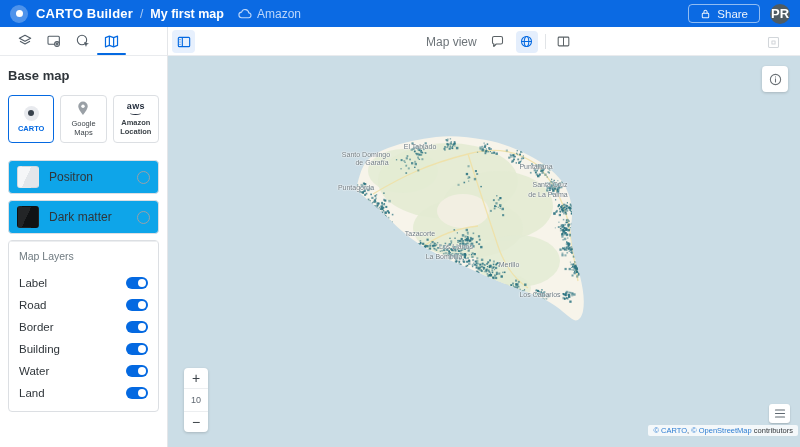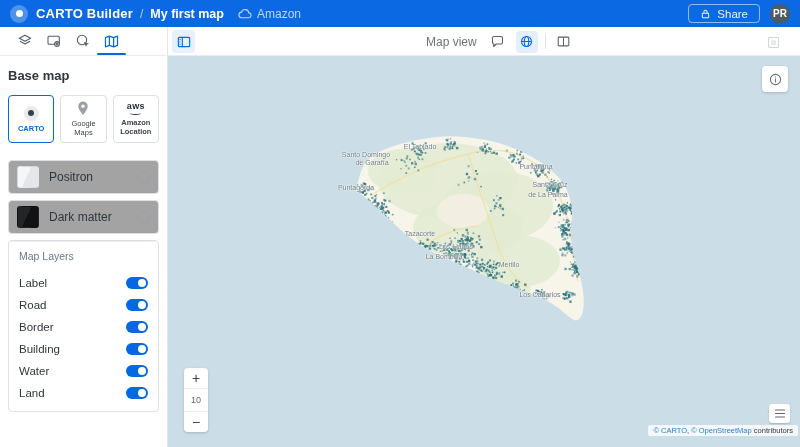--- a/index.html
+++ b/index.html
@@ -14,21 +14,21 @@
   
   .hdr{height:27px;background:var(--header);display:flex;align-items:center;padding:0 10px;color:#fff;}
   .logo{width:18px;height:18px;border-radius:50%;background:rgba(255,255,255,.28);display:flex;align-items:center;justify-content:center;margin-right:8px;flex:0 0 auto;}
   .logo i{width:7px;height:7px;border-radius:50%;background:#fff;display:block;}
   .hdr .app-title{font-size:13px;font-weight:700;letter-spacing:.2px;}
   .hdr .sep{margin:0 7px;color:rgba(255,255,255,.65);font-size:12px;}
   .hdr .map-title{font-size:12.5px;font-weight:600;}
   .hdr .status{display:flex;align-items:center;gap:5px;margin-left:14px;color:#bcd7fb;font-size:12px;}
   .hdr .spacer{flex:1;}
   .share-btn{display:flex;align-items:center;gap:6px;border:1px solid rgba(255,255,255,.55);border-radius:4px;height:19px;padding:8px 11px;font-size:11.5px;color:rgba(255,255,255,.92);cursor:pointer;margin-right:10px;}
-  .avatar{width:20px;height:20px;border-radius:50%;background:#4e5b63;display:flex;align-items:center;justify-content:center;font-size:10px;font-weight:700;color:#fff;}
+  .avatar{width:20px;height:20px;border-radius:50%;background:#4e5b63;display:flex;align-items:center;justify-content:center;font-size:13px;font-weight:700;color:#fff;}
 
   .body-row{display:flex;height:420px;}
 
   
   .panel{width:168px;flex:0 0 168px;border-right:1px solid #e4e6e9;background:#fff;display:flex;flex-direction:column;}
   .tabbar{display:flex;align-items:stretch;height:29px;padding-left:10px;border-bottom:1px solid #e9ebee;flex:0 0 29px;}
   .tab{width:29px;display:flex;align-items:center;justify-content:center;position:relative;color:#535d66;cursor:pointer;}
   .tab.active{color:var(--blue);}
   .tab.active::after{content:'';position:absolute;left:0;right:0;bottom:0;height:2.5px;background:var(--blue);border-radius:2px;}
   .panel-content{padding:8px;overflow:hidden;}
@@ -38,21 +38,21 @@
   .prov-card{flex:1;height:48px;border:1px solid var(--border);border-radius:4px;display:flex;flex-direction:column;align-items:center;justify-content:center;gap:3px;cursor:pointer;background:#fff;padding:2px;}
   .prov-card.selected{border:1.5px solid var(--blue);}
   .prov-label{font-size:7.5px;line-height:1.2;text-align:center;color:#3c4349;font-weight:600;}
   .prov-card.selected .prov-label{color:var(--blue);}
   .carto-ic{width:15px;height:15px;border-radius:50%;background:#e8eaee;display:flex;align-items:center;justify-content:center;}
   .carto-ic i{width:6px;height:6px;border-radius:50%;background:#37414b;display:block;}
   .aws-ic{display:flex;flex-direction:column;align-items:center;line-height:1;}
   .aws-word{font-size:9px;font-weight:700;color:#252f3e;letter-spacing:.3px;}
   .aws-smile{width:13px;height:5px;border:1.4px solid transparent;border-bottom-color:#252f3e;border-radius:50%;margin-top:-1px;}
 
-  .style-card{height:34px;border:1px solid var(--border);border-radius:4px;display:flex;align-items:center;padding:0 8px;margin-bottom:6px;cursor:pointer;background:#a3a3a3;}
+  .style-card{height:34px;border:1px solid var(--border);border-radius:4px;display:flex;align-items:center;padding:0 8px;margin-bottom:6px;cursor:pointer;background:#0ea5e9;}
   .thumb{width:22px;height:22px;border-radius:3px;flex:0 0 22px;border:1px solid rgba(0,0,0,.06);}
   .thumb-positron{background:linear-gradient(115deg,#f5f6f8 45%,#e3e6ea 45%);}
   .thumb-dark{background:linear-gradient(115deg,#232527 45%,#101214 45%);}
   .thumb-voyager{background:linear-gradient(115deg,#d9e8f0 45%,#f5f1e2 45%);}
   .style-label{font-size:12px;color:var(--txt);margin-left:10px;}
   .radio{margin-left:auto;width:13px;height:13px;border:1.5px solid #99a1a8;border-radius:50%;flex:0 0 13px;display:flex;align-items:center;justify-content:center;}
   .radio.checked{border-color:var(--blue);}
   .radio.checked i{width:7px;height:7px;border-radius:50%;background:var(--blue);display:block;}
 
   .voyager-group{border:1px solid var(--border);border-radius:4px;margin-bottom:6px;background:#fff;}

